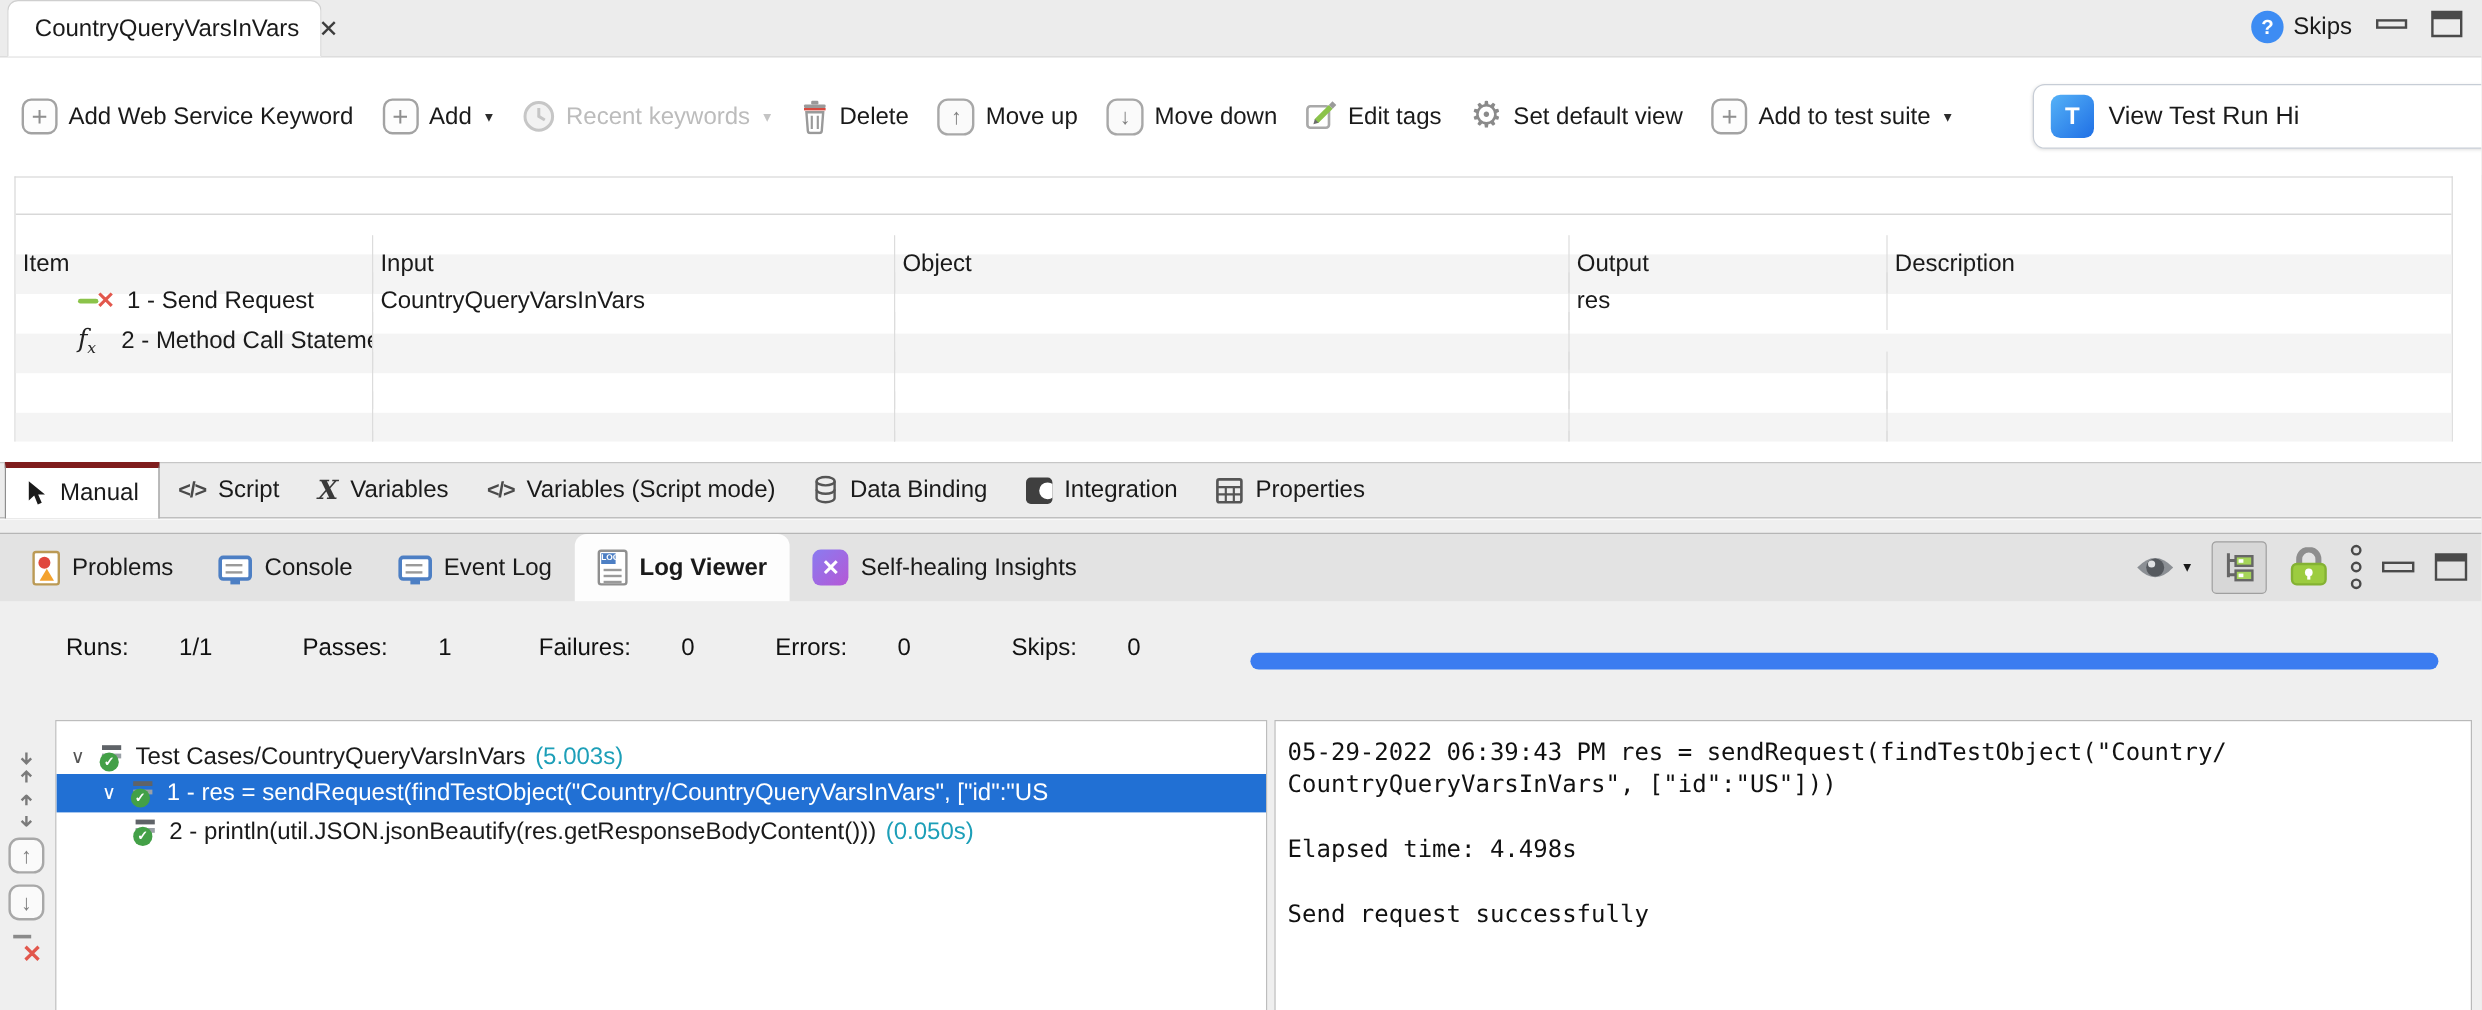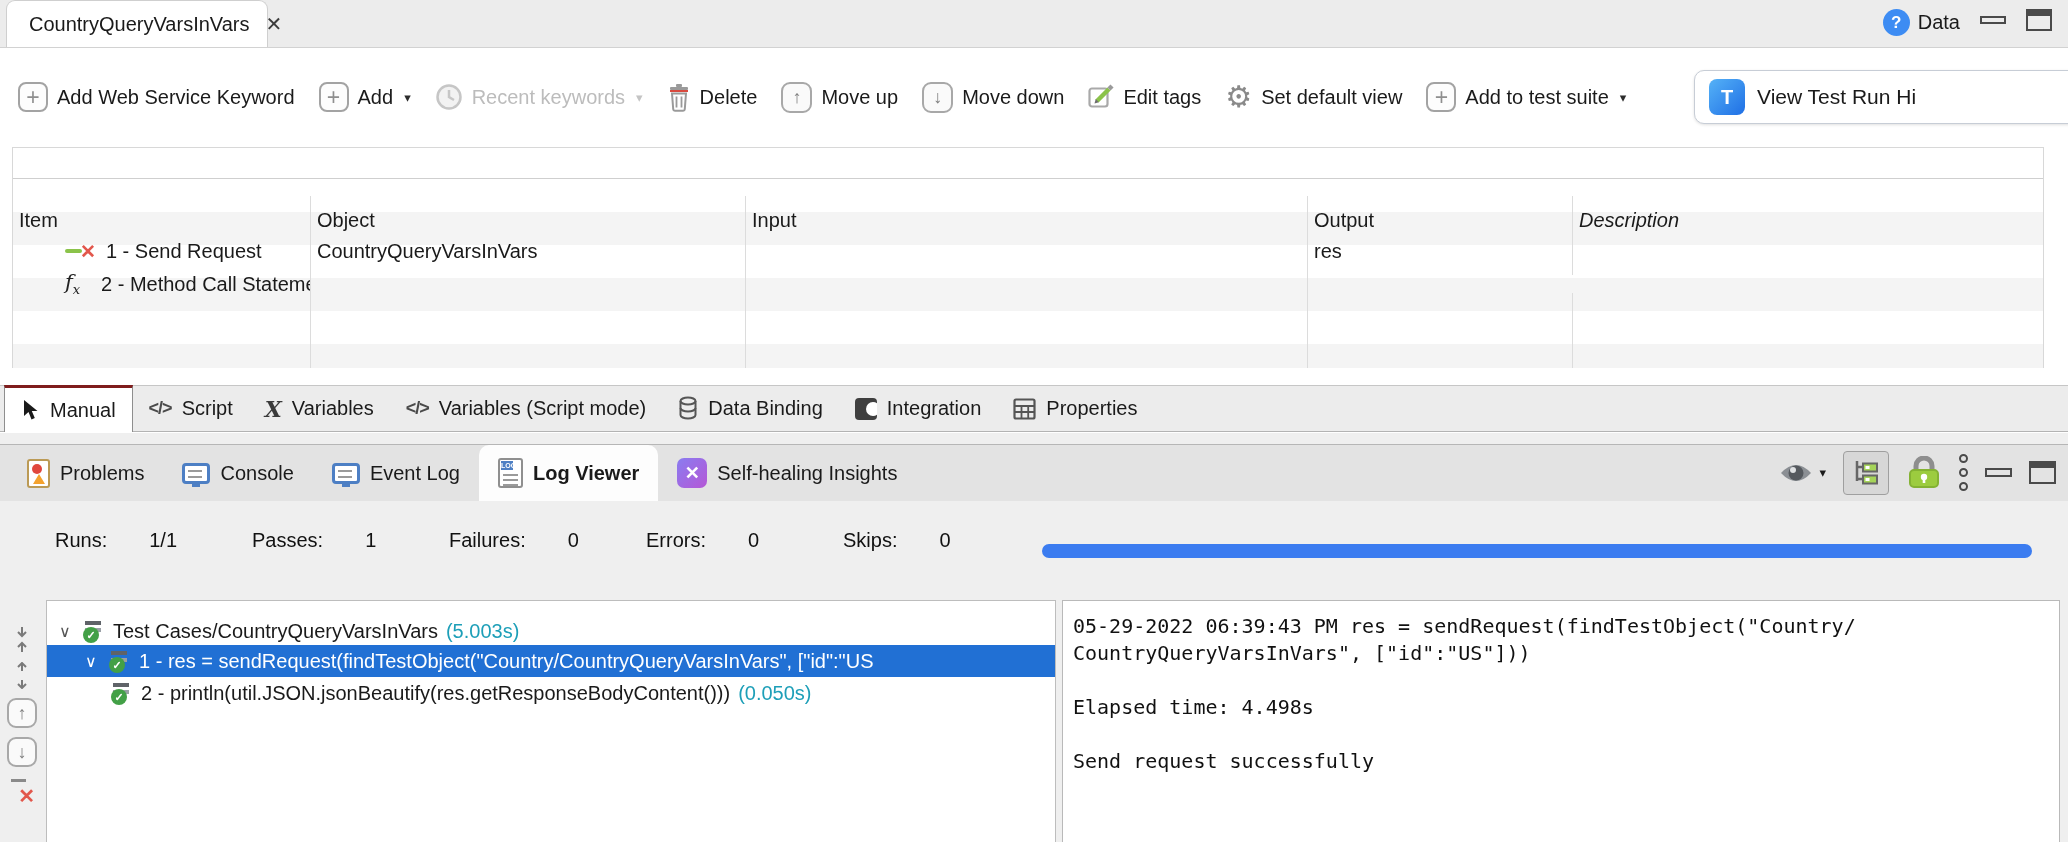--- a/index.html
+++ b/index.html
@@ -36,35 +36,35 @@
   .vtr-logo{width:36px;height:36px;border-radius:8px;background:linear-gradient(135deg,#55b2f7,#1f6fe5);
       color:#fff;font-weight:bold;font-size:20px;display:flex;align-items:center;justify-content:center;}
 
   
   .steps{position:absolute;left:12px;top:147px;width:2032px;height:221px;border:1px solid #d8d8d8;
       border-bottom:none;font-size:20px;overflow:hidden;box-sizing:border-box;}
   .grid{display:grid;grid-template-columns:298px 435px 562px 265px 1fr;}
   .hrow{height:30px;border-bottom:1px solid #cfcfcf;}
   .hcell,.cell{display:flex;align-items:center;height:100%;padding-left:6px;border-right:1px solid #dcdcdc;
       overflow:hidden;white-space:nowrap;box-sizing:border-box;margin-top:48px;}
-  .hcell:last-child,.cell:last-child{border-right:none;font-style:italic;}
+  .hcell:last-child,.cell:last-child{border-right:none;}
   .drow{height:33px;}
   .drow.alt{background:#f4f4f4;}
   .cell-item{padding-left:52px;gap:10px;}
   .sr-icon{display:flex;align-items:center;flex:0 0 auto;}
   .sr-dash{width:17px;height:3.5px;background:#8bc34a;border-radius:2px;}
   .sr-x{color:#e2574c;font-size:19px;font-weight:bold;margin-left:-2px;line-height:1;}
   .fx{font-family:"DejaVu Serif",serif;font-style:italic;font-size:21px;color:#222;flex:0 0 auto;width:26px;}
   .fx sub{font-size:13px;}
 
   
   .etabs{position:absolute;left:0;right:0;top:385px;height:47px;background:#ececec;border-top:1px solid #c6c6c6;
       border-bottom:1px solid #b3b3b3;display:flex;align-items:stretch;font-size:20px;padding-left:4px;box-sizing:border-box;}
   .etab{display:flex;align-items:center;gap:10px;padding:0 16px;}
-  .etab.active{background:#fff;border-left:1px solid #8e8e8e;border-right:1px solid #8e8e8e;border-top:3px solid #7f1d1d;margin-top:-1px;margin-bottom:-1px;}
+  .etab.active{background:#fff;border-left:1px solid #8e8e8e;border-right:1px solid #8e8e8e;border-top:5px solid #7f1d1d;margin-top:-1px;margin-bottom:-1px;}
   .code-glyph{font-size:18px;color:#4a4a4a;letter-spacing:-1px;font-weight:bold;}
   .varx{font-family:"DejaVu Serif",serif;font-style:italic;font-weight:bold;font-size:22px;color:#3a3a3a;}
   .integ{width:22px;height:22px;background:#3f3f3f;border-radius:4px;overflow:hidden;position:relative;}
   .integ span{position:absolute;left:11px;top:4px;width:14px;height:14px;background:#fff;border-radius:50%;}
 
   
   .bottom{position:absolute;top:433px;left:0;right:0;bottom:0;background:#efefef;}
   .btabs{position:absolute;left:0;right:0;top:11px;height:57px;background:#e3e3e3;border-top:1px solid #b6b6b6;
       display:flex;align-items:stretch;font-size:20px;padding-left:8px;box-sizing:border-box;}
   .btab{display:flex;align-items:center;gap:10px;padding:0 19px;}
@@ -137,21 +137,21 @@
         <circle cx="7" cy="14" r="1.8" fill="#6d6d6d"></circle>
           <rect x="11" y="12.8" width="8" height="2.4" fill="#6d6d6d"></rect>
         <rect x="4" y="19" width="4" height="6" fill="#8bc34a"></rect>
           <rect x="11" y="19" width="8" height="2.4" fill="#6d6d6d"></rect>
       </svg>
       <span>CountryQueryVarsInVars</span>
       <span class="tab-close">✕</span>
     </div>
     <div class="helpwrap">
       <span class="help-q">?</span>
-      <span>Data</span>
+      <span>Skips</span>
     </div>
     <div class="win-min"></div>
     <div class="win-max"></div>
   </div>
 
   <div class="toolbar">
     <div class="tbtn">
       <span class="plus-box">+</span>
       <span>Add Web Service Keyword</span>
     </div>
@@ -206,22 +206,22 @@
     </div>
     <div class="vtr">
       <span class="vtr-logo">T</span>
       <span>View Test Run Hi</span>
     </div>
   </div>
 
   <div class="steps">
     <div class="grid hrow">
       <div class="hcell">Item</div>
+      <div class="hcell">Input</div>
       <div class="hcell">Object</div>
-      <div class="hcell">Input</div>
       <div class="hcell">Output</div>
       <div class="hcell">Description</div>
     </div>
     <div class="grid drow">
       <div class="cell cell-item">
         <span class="sr-icon">
             <span class="sr-dash"></span>
             <span class="sr-x">✕</span>
           </span>
         <span>1 - Send Request</span>

